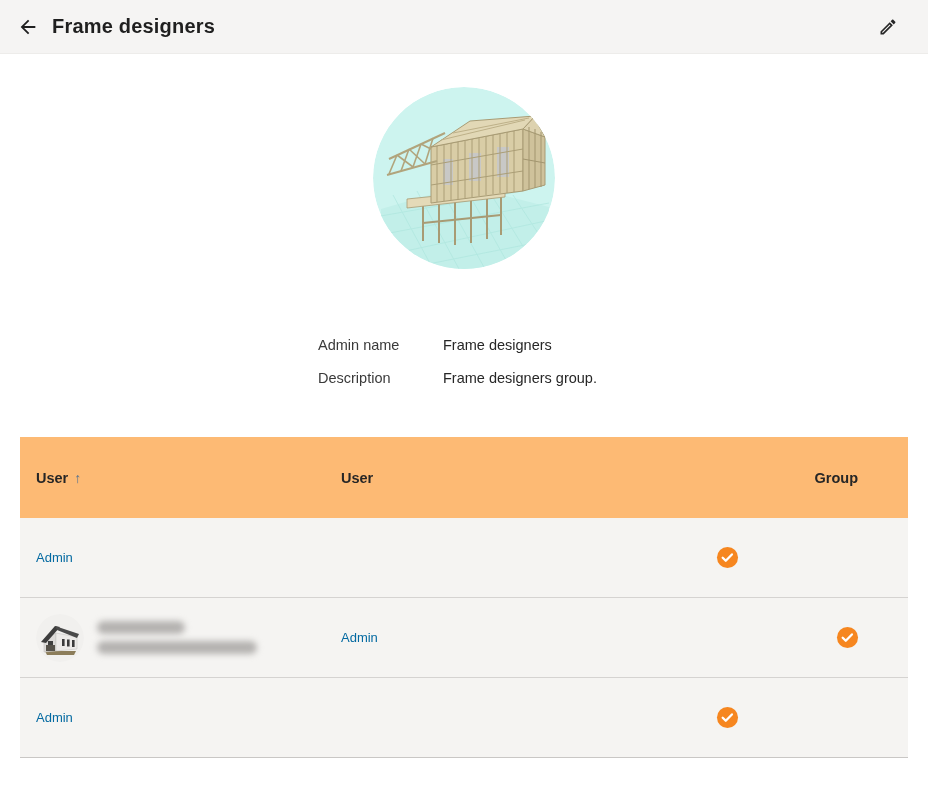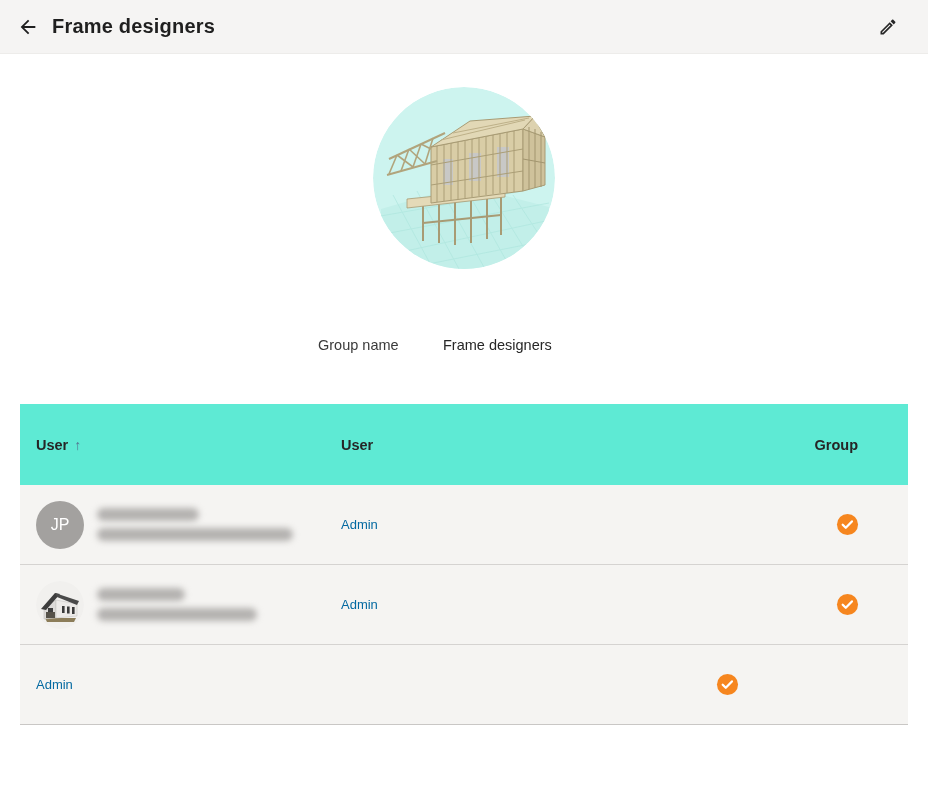--- a/index.html
+++ b/index.html
@@ -61,21 +61,21 @@
   
   .table { margin: 50px 20px 0 20px; width: 888px; }
   .thead, .row {
     display: grid;
     grid-template-columns: 305px 1fr 120px;
     align-items: center;
     padding: 0 16px;
   }
   .thead {
     height: 81px;
-    background: #5eead4;
+    background: #fdba74;
     font-size: 14.5px;
     font-weight: 700;
     color: #262626;
   }
   .th.user { display: flex; align-items: center; gap: 6px; }
   .sort-arrow { font-size: 14px; color: #55718f; font-weight: 400; }
   .th.active { justify-self: end; padding-right: 34px; }
 
   .row {
     height: 80px;
@@ -216,45 +216,40 @@
           <line x1="24" y1="68" x2="40" y2="80"></line>
             <line x1="36" y1="62" x2="52" y2="77"></line>
           <line x1="48" y1="57" x2="58" y2="62"></line>
         </g>
       </g>
     </svg>
   </div>
 
   <section class="info">
     <div class="info-row">
-      <span class="label">Group name</span>
+      <span class="label">Admin name</span>
       <span class="value">Frame designers</span>
+    </div>
+    <div class="info-row">
+      <span class="label">Description</span>
+      <span class="value">Frame designers group.</span>
     </div>
   </section>
 
   <section class="table">
     <div class="thead">
       <div class="th user">
         <span>User</span>
         <span class="sort-arrow">↑</span>
       </div>
       <div class="th">User</div>
       <div class="th active">Group</div>
     </div>
 
     <div class="row r1">
-      <div class="user-cell">
-        <div class="avatar-circle">
-          <span>JP</span>
-        </div>
-        <div class="name-block">
-          <div class="blur-bar bar1"></div>
-          <div class="blur-bar bar2"></div>
-        </div>
-      </div>
       <div class="role-cell">Admin</div>
       <div class="active-cell">
         <svg width="23" height="23" viewBox="0 0 24 24">
           <circle cx="12" cy="12" r="11" fill="#F6861F"></circle>
           <path d="M7 12.2l3.2 3.2 6.4-6.6" fill="none" stroke="#ffffff" stroke-width="2.4" stroke-linecap="round" stroke-linejoin="round"></path>
         </svg>
       </div>
     </div>
 
     <div class="row r2">

